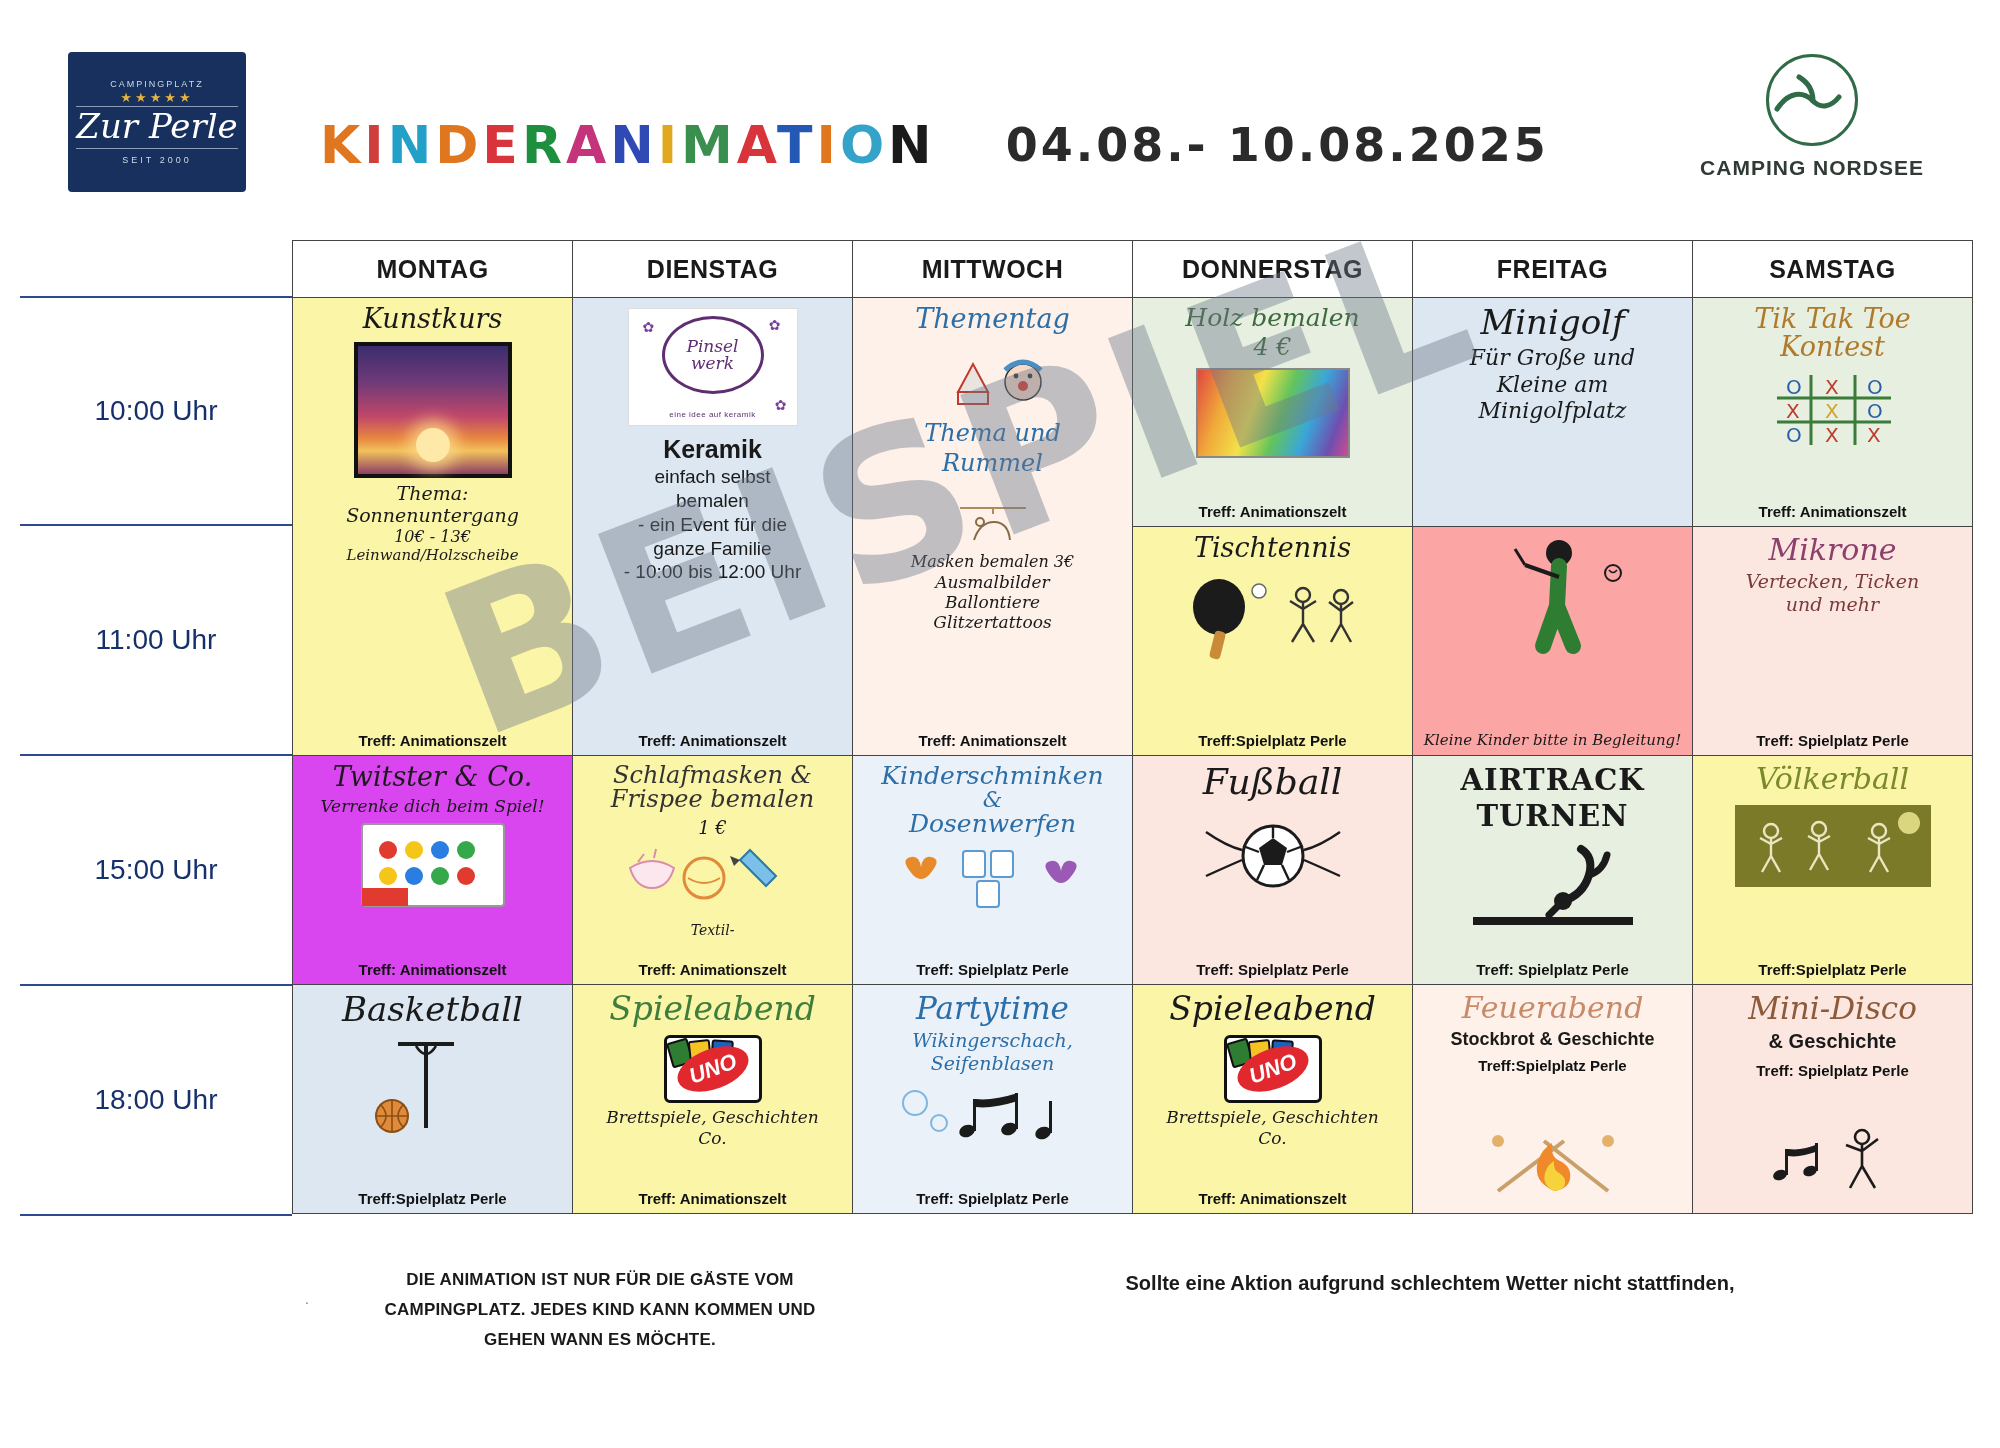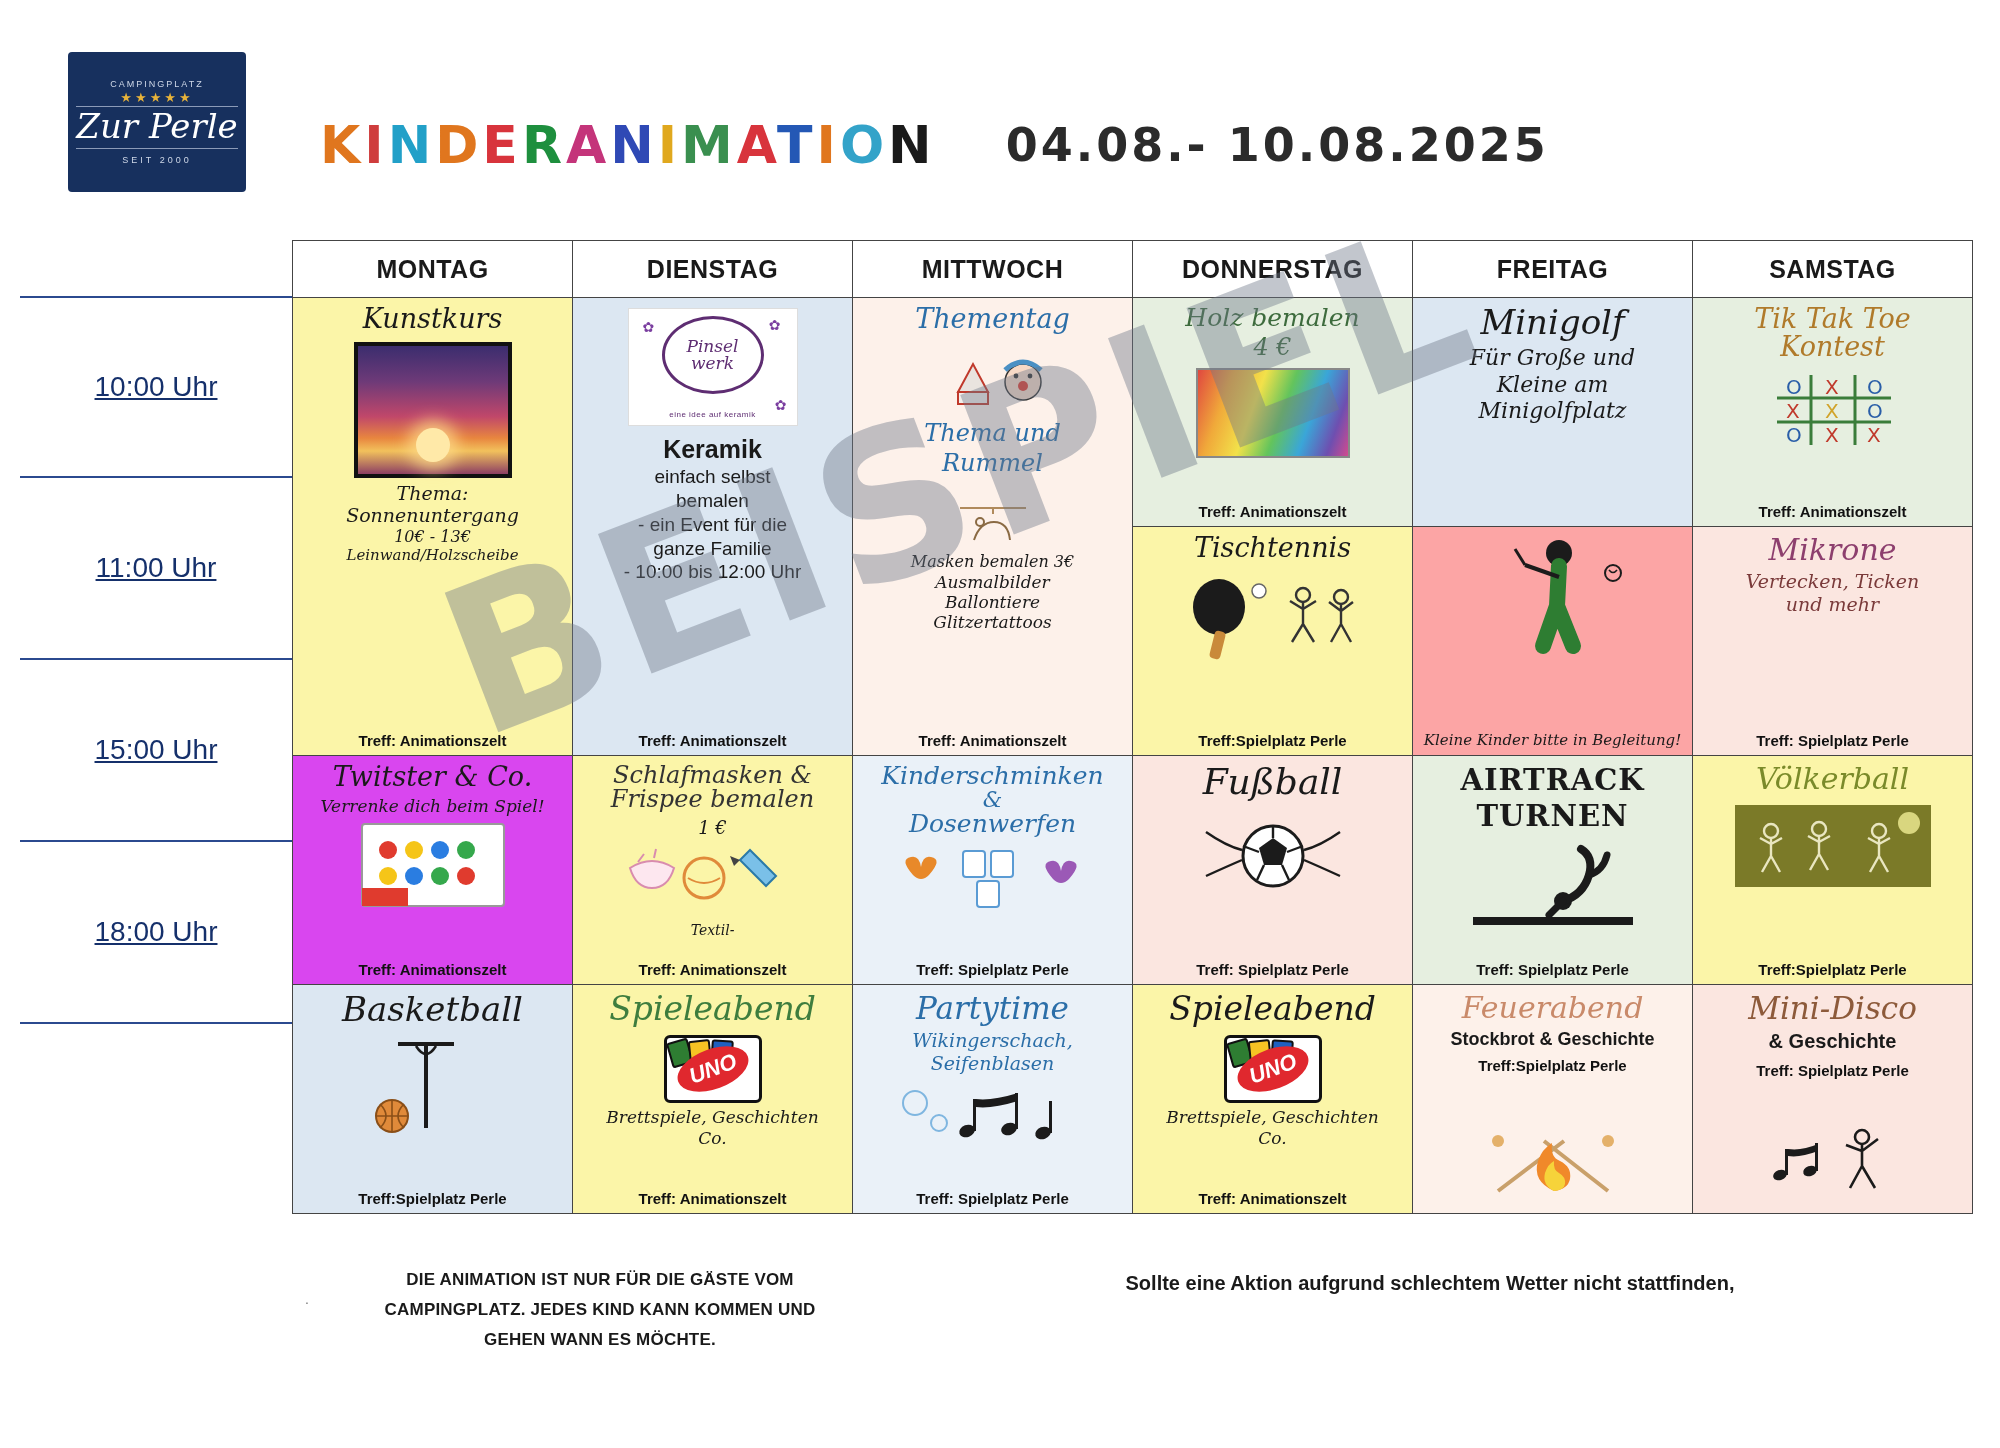--- a/index.html
+++ b/index.html
@@ -209,29 +209,28 @@
 
   
   .times {
     position: absolute;
     left: 20px;
     top: 240px;
     width: 272px;
   }
   .time-head { height: 56px; }
   .time-row {
-    height: 182px;
+    height: 230px;
     display: flex;
     align-items: center;
     justify-content: center;
     font-size: 28px;
     color: #15306b;
     border-bottom: 2px solid #2b4a8f;
     box-sizing: border-box;
-    text-decoration: underline;
   }
   .time-row.first { border-top: 2px solid #2b4a8f; }
 
   
   .art { margin: 4px 0; }
   .sunset {
     width: 150px; height: 128px;
     border: 4px solid #111;
     background: linear-gradient(180deg,#3b2d6e 0%,#6e3a78 28%,#c0476a 55%,#e8863f 72%,#f2c15c 82%,#8c3f63 100%);
     position: relative;
@@ -372,20 +371,29 @@
       <div class="logo-since">SEIT 2000</div>
     </div>
 
     <div class="title-wrap">
       <div class="title-main">
         <span>K</span><span>I</span><span>N</span><span>D</span><span>E</span><span>R</span><span>A</span><span>N</span><span>I</span><span>M</span><span>A</span><span>T</span><span>I</span><span>O</span><span>N</span>
       </div>
       <div class="title-dates">04.08.- 10.08.2025</div>
     </div>
 
+    <div class="brand-right">
+      <div class="circle">
+        <svg width="80" height="80" viewBox="0 0 80 80">
+          <path d="M8 52 C20 34, 34 34, 44 44 C52 52, 62 50, 70 40" stroke="#2f6b46" stroke-width="5" fill="none" stroke-linecap="round"></path>
+          <path d="M30 20 C40 26, 44 34, 44 44" stroke="#2f6b46" stroke-width="5" fill="none" stroke-linecap="round"></path>
+        </svg>
+      </div>
+      <div class="brand-label">CAMPING NORDSEE</div>
+    </div>
   </div>
 
   <div class="times">
     <div class="time-head"></div>
     <div class="time-row first">10:00 Uhr</div>
     <div class="time-row">11:00 Uhr</div>
     <div class="time-row">15:00 Uhr</div>
     <div class="time-row">18:00 Uhr</div>
   </div>
 

